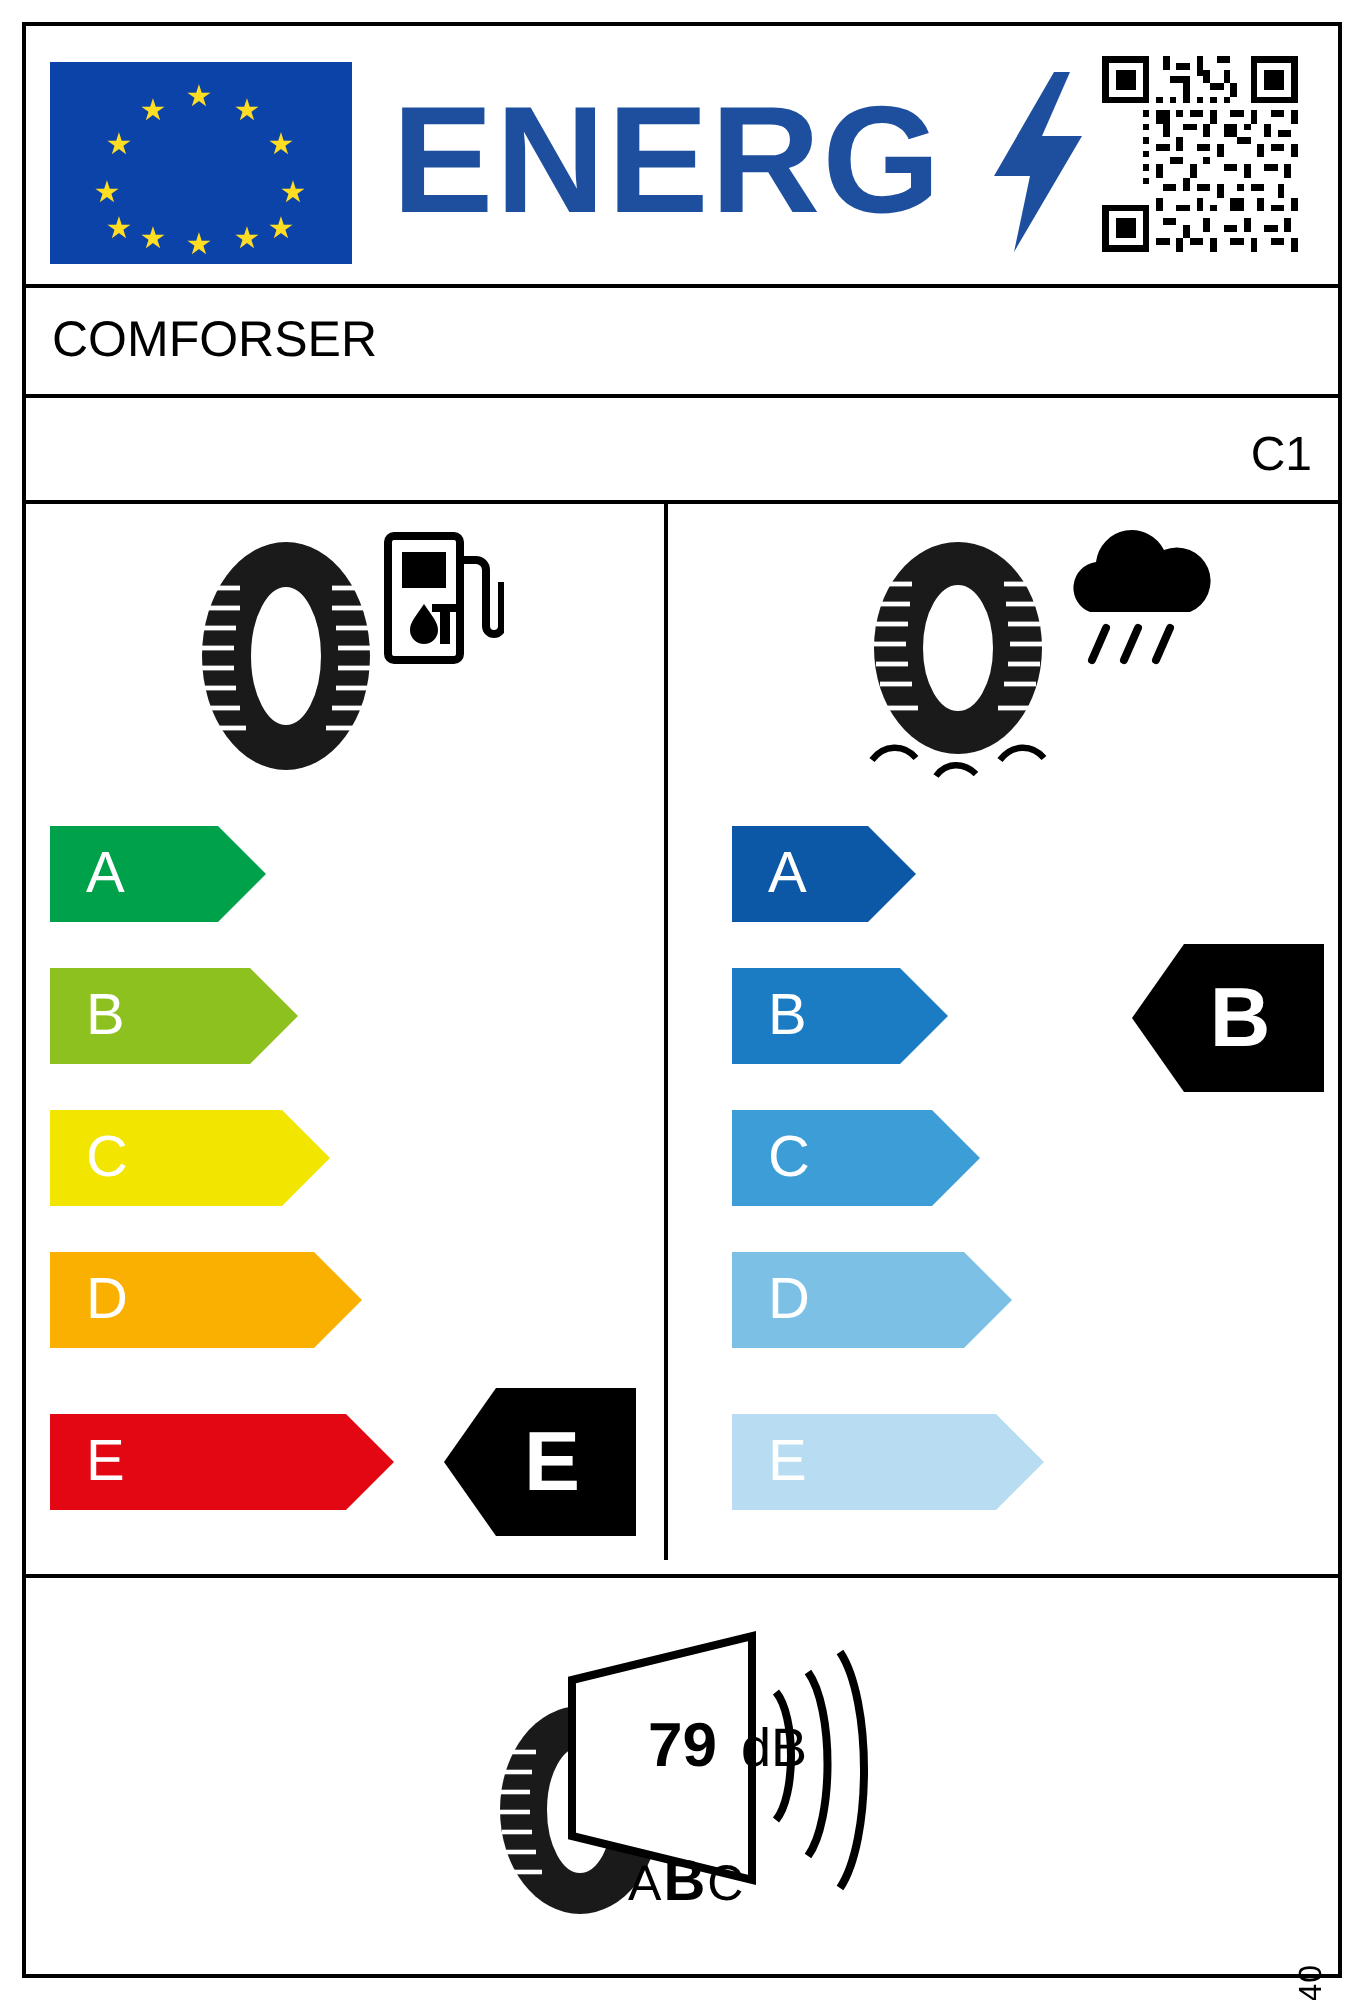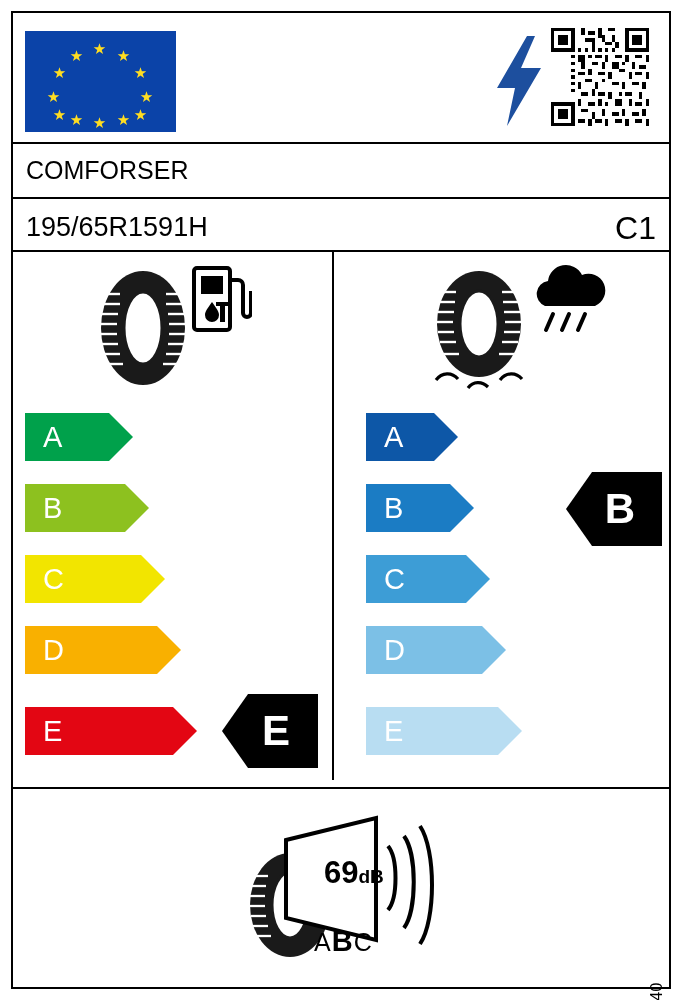--- a/index.html
+++ b/index.html
@@ -107,21 +107,21 @@
     left: 26px;
     top: 211px;
     font-size: 27px;
     line-height: 32px;
     white-space: nowrap;
   }
   .class {
     position: absolute;
     right: 26px;
     top: 213px;
-    font-size: 32px;
+    font-size: 24px;
     line-height: 30px;
     white-space: nowrap;
   }
 
   
   .vline {
     position: absolute;
     background: #000;
     width: 2px;
     left: 332px;
@@ -189,22 +189,23 @@
   .noise-db {
     position: absolute;
     left: 96px;
     top: 45px;
     font-size: 31px;
     font-weight: bold;
     line-height: 36px;
     white-space: nowrap;
   }
   .noise-db .unit {
-    font-weight: bold;
-    font-size: 19px;
+    font-weight: normal;
+    font-size: 27px;
+    padding-left: 12px;
   }
   .noise-class {
     position: absolute;
     left: 86px;
     top: 116px;
     font-size: 25px;
     line-height: 30px;
     letter-spacing: 1px;
     white-space: nowrap;
   }
@@ -237,20 +238,21 @@
     <span class="star" style="left:108px; top:76px;">★</span>
     <span class="star" style="left:44px; top:17px;">★</span>
     <span class="star" style="left:27px; top:34px;">★</span>
     <span class="star" style="left:21px; top:58px;">★</span>
     <span class="star" style="left:27px; top:76px;">★</span>
     <span class="star" style="left:67px; top:84px;">★</span>
     <span class="star" style="left:44px; top:81px;">★</span>
     <span class="star" style="left:91px; top:81px;">★</span>
   </div>
 
+  <div class="energy-word">ENERG</div>
 
   <div class="bolt">
     <svg viewBox="0 0 44 90" width="44" height="90" aria-hidden="true">
       <polygon points="30,0 0,52 18,52 10,90 44,32 24,32 38,0" fill="#1d4f9e"></polygon>
     </svg>
   </div>
 
   <div class="qr">
     <svg viewBox="0 0 29 29" width="98" height="98" shape-rendering="crispEdges" aria-hidden="true">
       <rect width="29" height="29" fill="#fff"></rect>
@@ -361,21 +363,20 @@
       </g>
     </svg>
   </div>
 
   <div class="hline" style="top:142px;"></div>
 
   <div class="brand">COMFORSER</div>
 
   <div class="hline" style="top:197px;"></div>
 
-  <div class="size">195/65R1591H</div>
   <div class="class">C1</div>
 
   <div class="hline" style="top:250px;"></div>
 
   <div class="vline"></div>
 
   <div class="tire" style="left:88px; top:268px; width:110px; height:120px;">
     <svg viewBox="0 0 110 120" width="110" height="120" aria-hidden="true">
       <ellipse cx="55" cy="60" rx="42" ry="57" fill="#1a1a1a"></ellipse>
       <ellipse cx="55" cy="60" rx="19" ry="36" fill="#ffffff"></ellipse>
@@ -571,21 +572,21 @@
 
       <polygon points="58,30 148,8 148,130 58,108" fill="#ffffff" stroke="#000" stroke-width="4"></polygon>
 
       <g fill="none" stroke="#000" stroke-width="4">
         <path d="M160 36 c10 12 10 52 0 64"></path>
         <path d="M176 26 c13 18 13 74 0 92"></path>
         <path d="M192 16 c16 24 16 94 0 118"></path>
       </g>
     </svg>
     <div class="noise-db">
-      <span>69</span><span class="unit">dB</span>
+      <span>79</span><span class="unit">dB</span>
     </div>
     <div class="noise-class">
       <span>A</span><b>B</b><span>C</span>
     </div>
   </div>
 
   <div class="reg">2020/740</div>
 </div>
 
 </body></html>

